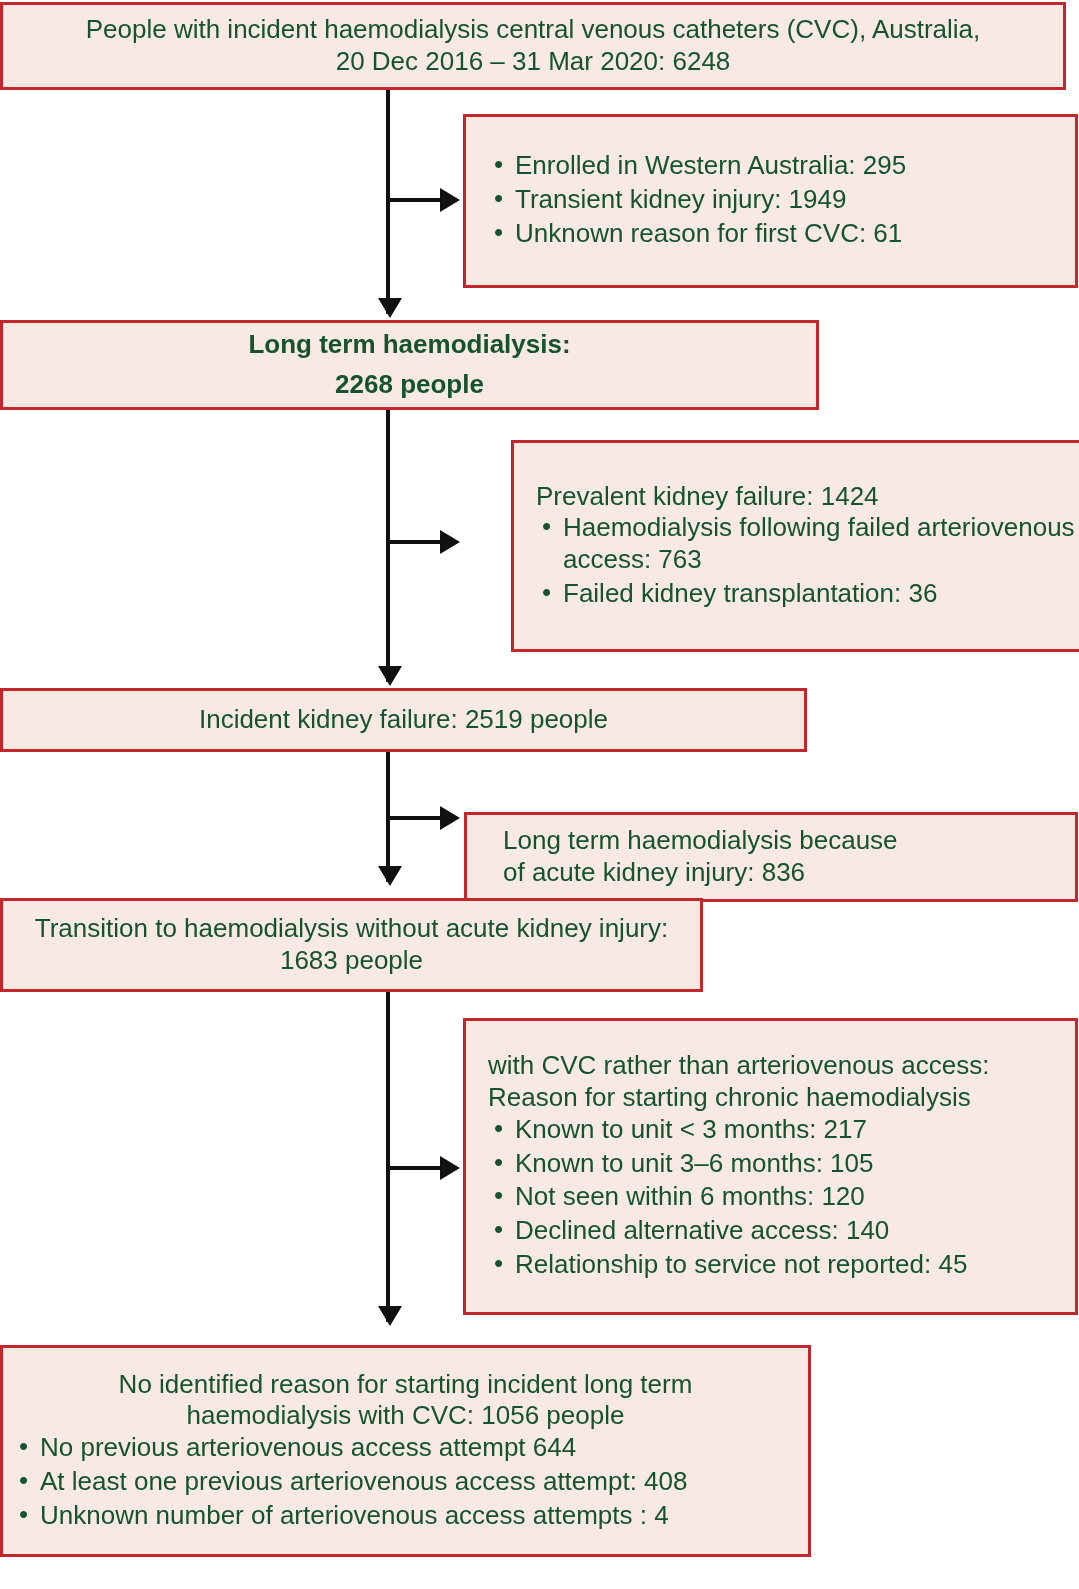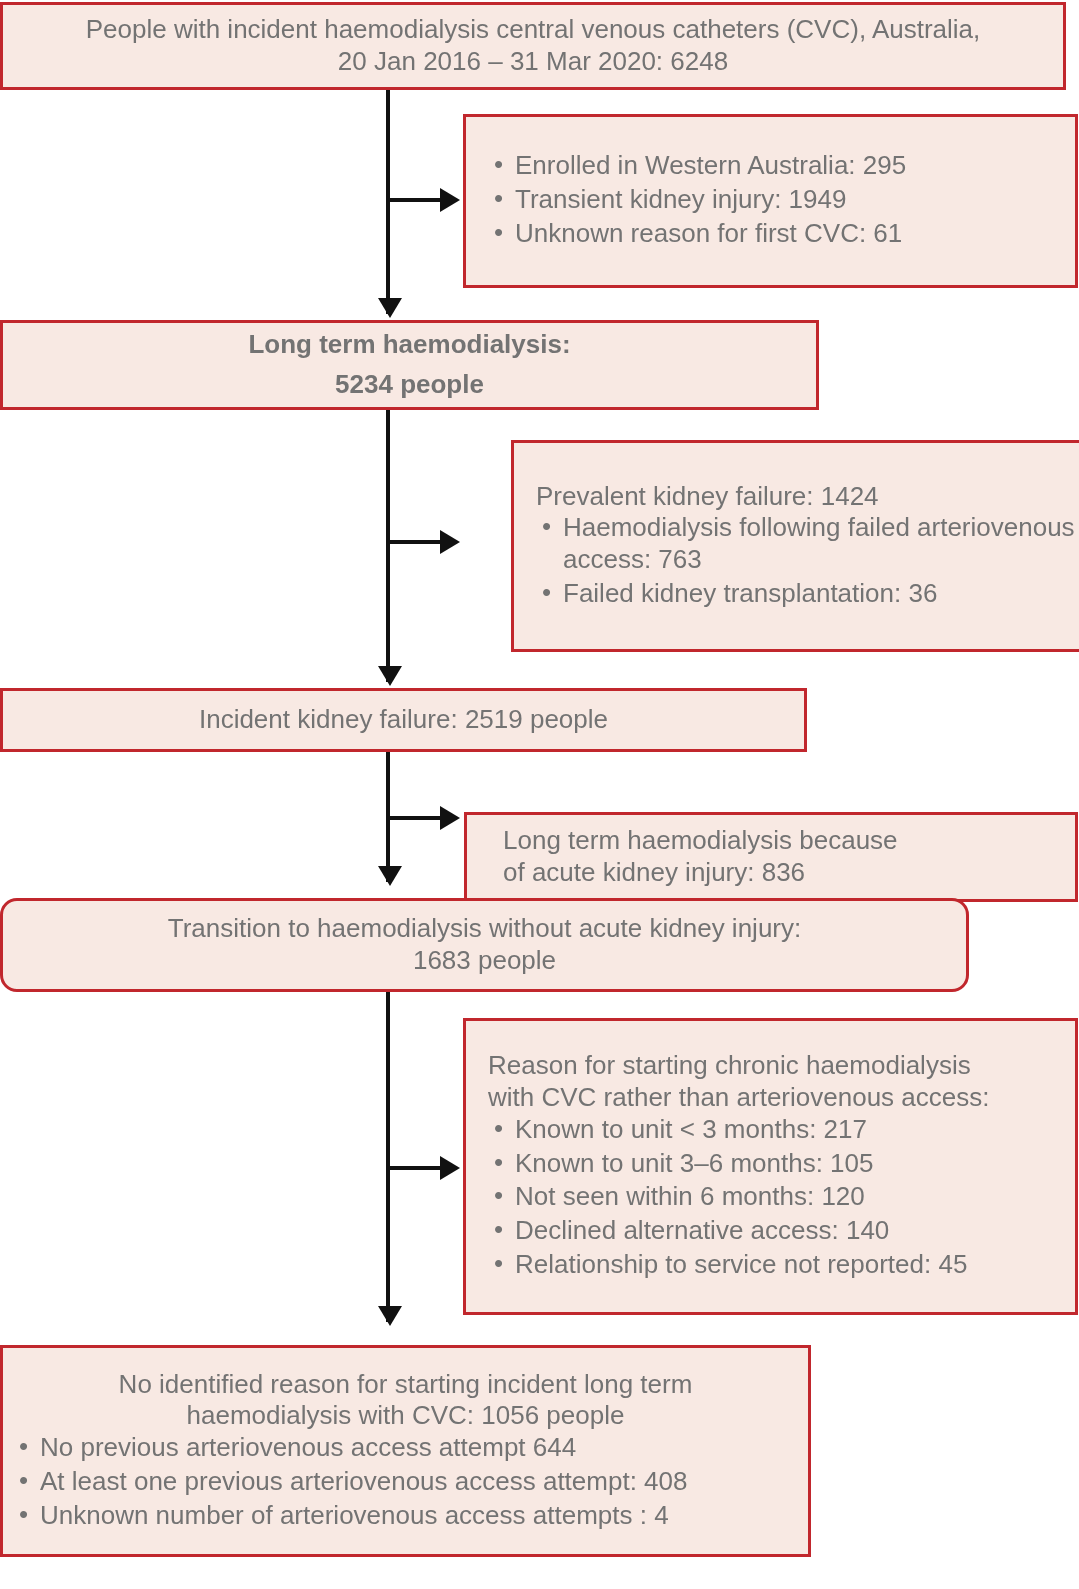--- a/index.html
+++ b/index.html
@@ -20,21 +20,21 @@
     width: 1079px;
     height: 1589px;
   }
   .box {
     position: absolute;
     box-sizing: border-box;
     background: #f8e9e3;
     border: 3px solid #c1272d;
     font-size: 26px;
     line-height: 1.22;
-    color: #737373;
+    color: #14532d;
     padding: 10px 14px;
     display: flex;
     flex-direction: column;
     justify-content: center;
   }
   .box.center { text-align: center; align-items: center; }
   .box.left   { text-align: left;   align-items: flex-start; }
   .box.bold   { font-weight: bold; gap: 8px; }
 
   .box .line { display: block; width: 100%; }
@@ -108,61 +108,61 @@
   <div class="arrow-right" style="left:440px; top:806px;"></div>
   <div class="arrow-down" style="left:378px; top:866px;"></div>
 
   <div class="vline" style="left:386px; top:992px; height:330px;"></div>
   <div class="hline" style="left:386px; top:1166px; width:56px;"></div>
   <div class="arrow-right" style="left:440px; top:1156px;"></div>
   <div class="arrow-down" style="left:378px; top:1306px;"></div>
 
   <div class="box center" style="left:0px; top:2px; width:1066px; height:88px;">
     <span class="line">People with incident haemodialysis central venous catheters (CVC), Australia,</span>
-    <span class="line">20 Jan 2016 – 31 Mar 2020: 6248</span>
+    <span class="line">20 Dec 2016 – 31 Mar 2020: 6248</span>
   </div>
 
   <div class="box left" style="left:463px; top:114px; width:615px; height:174px; padding-left:22px;">
     <ul class="bullets">
       <li>Enrolled in Western Australia: 295</li>
       <li>Transient kidney injury: 1949</li>
       <li>Unknown reason for first CVC: 61</li>
     </ul>
   </div>
 
   <div class="box center bold" style="left:0px; top:320px; width:819px; height:90px;">
     <span class="line">Long term haemodialysis:</span>
-    <span class="line">5234 people</span>
+    <span class="line">2268 people</span>
   </div>
 
   <div class="box left" style="left:465px; top:440px; width:613px; height:212px; padding-left:22px;margin-left:46px;">
     <span class="line">Prevalent kidney failure: 1424</span>
     <ul class="bullets">
       <li>Haemodialysis following failed arteriovenous access: 763</li>
       <li>Failed kidney transplantation: 36</li>
     </ul>
   </div>
 
   <div class="box center" style="left:0px; top:688px; width:807px; height:64px;">
     <span class="line">Incident kidney failure: 2519 people</span>
   </div>
 
   <div class="box left" style="left:464px; top:812px; width:614px; height:90px; padding-left:36px;">
     <span class="line">Long term haemodialysis because</span>
     <span class="line">of acute kidney injury: 836</span>
   </div>
 
-  <div class="box center" style="left:0px; top:898px; width:969px; height:94px;border-radius:17px;">
+  <div class="box center" style="left:0px; top:898px; width:703px; height:94px;">
     <span class="line">Transition to haemodialysis without acute kidney injury:</span>
     <span class="line">1683 people</span>
   </div>
 
   <div class="box left" style="left:463px; top:1018px; width:615px; height:297px; padding-left:22px;">
+    <span class="line">with CVC rather than arteriovenous access:</span>
     <span class="line">Reason for starting chronic haemodialysis</span>
-    <span class="line">with CVC rather than arteriovenous access:</span>
     <ul class="bullets">
       <li>Known to unit &lt; 3 months: 217</li>
       <li>Known to unit 3–6 months: 105</li>
       <li>Not seen within 6 months: 120</li>
       <li>Declined alternative access: 140</li>
       <li>Relationship to service not reported: 45</li>
     </ul>
   </div>
 
   <div class="box center" style="left:0px; top:1345px; width:811px; height:212px; padding-left:10px; padding-right:10px;">

